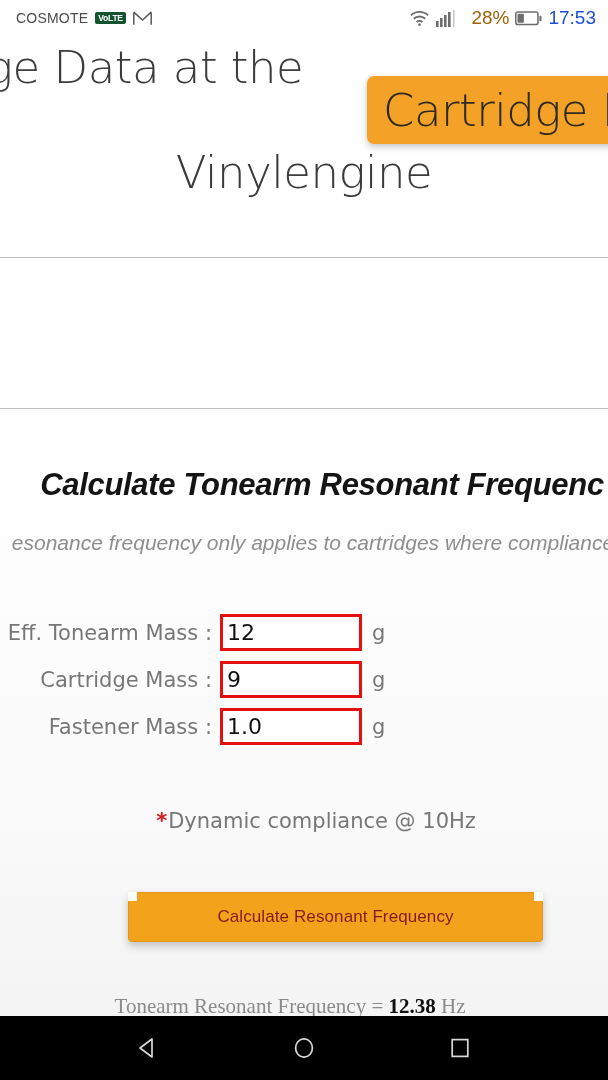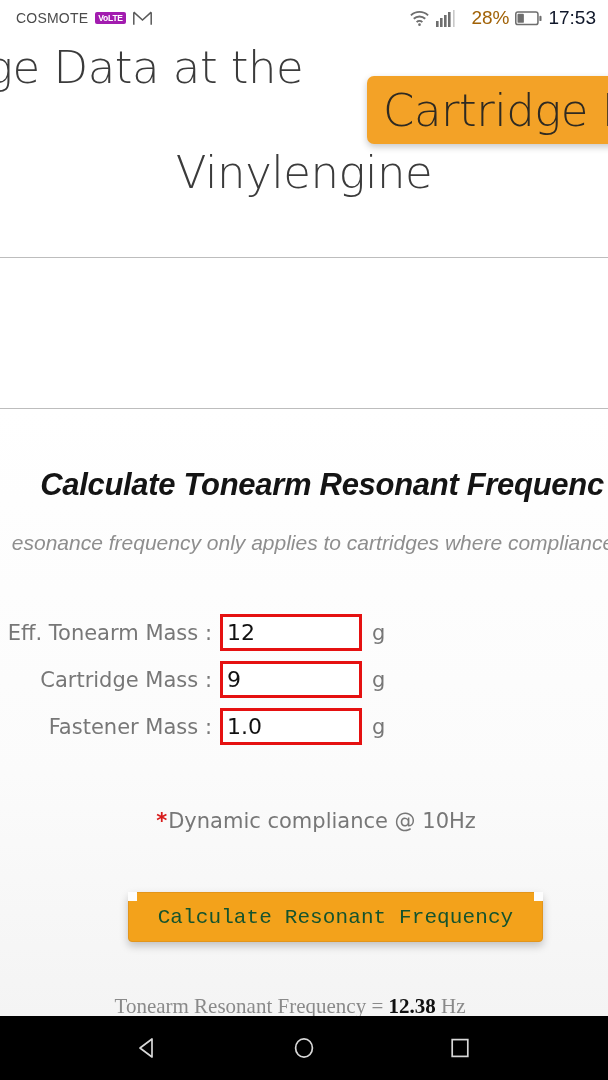--- a/index.html
+++ b/index.html
@@ -36,41 +36,41 @@
   .sb-left { display: flex; align-items: center; gap: 7px; }
   .sb-right { display: flex; align-items: center; gap: 6px; }
 
   .carrier {
     font-size: 14px;
     color: #4b4b4b;
     letter-spacing: 0.2px;
     font-family: "Liberation Sans", sans-serif;
   }
   .volte-badge {
-    background: #a21caf;
+    background: #14532d;
     color: #ffffff;
     font-size: 8.5px;
     font-weight: bold;
     border-radius: 2px;
     padding: 1.5px 3px;
     line-height: 1;
     letter-spacing: -0.2px;
   }
   .gmail-icon { width: 19px; height: 15px; display: block; }
   .wifi-icon { width: 21px; height: 18px; display: block; }
   .signal-icon { width: 20px; height: 17px; display: block; }
   .battery-pct {
     font-size: 19px;
     color: #a16207;
     margin-left: 9px;
   }
   .battery-icon { width: 27px; height: 15px; display: block; }
   .clock {
     font-size: 19px;
-    color: #0f172a;
+    color: #1d4ed8;
     text-align: right;
   }
 
   
   #page {
     position: absolute;
     top: 36px; left: 0;
     width: 608px;
     height: 980px;
     background: #ffffff;
@@ -264,23 +264,23 @@
     background: #F3A21B;
     border: 1px solid #e3951a;
     border-radius: 4px;
     box-shadow: 0 4px 9px rgba(0,0,0,0.22);
     display: flex;
     align-items: center;
     justify-content: center;
     cursor: pointer;
   }
   #calc-button .btn-label {
-    font-size: 21px;
-    color: #14532d;
-    font-family: Liberation Mono, monospace;
+    font-size: 17px;
+    color: #7f1d1d;
+    font-family: Liberation Sans, sans-serif;
     letter-spacing: 0.1px;
   }
   
   #calc-button::before,
   #calc-button::after {
     content: "";
     position: absolute;
     width: 9px; height: 9px;
     background: #fdfdfd;
   }

